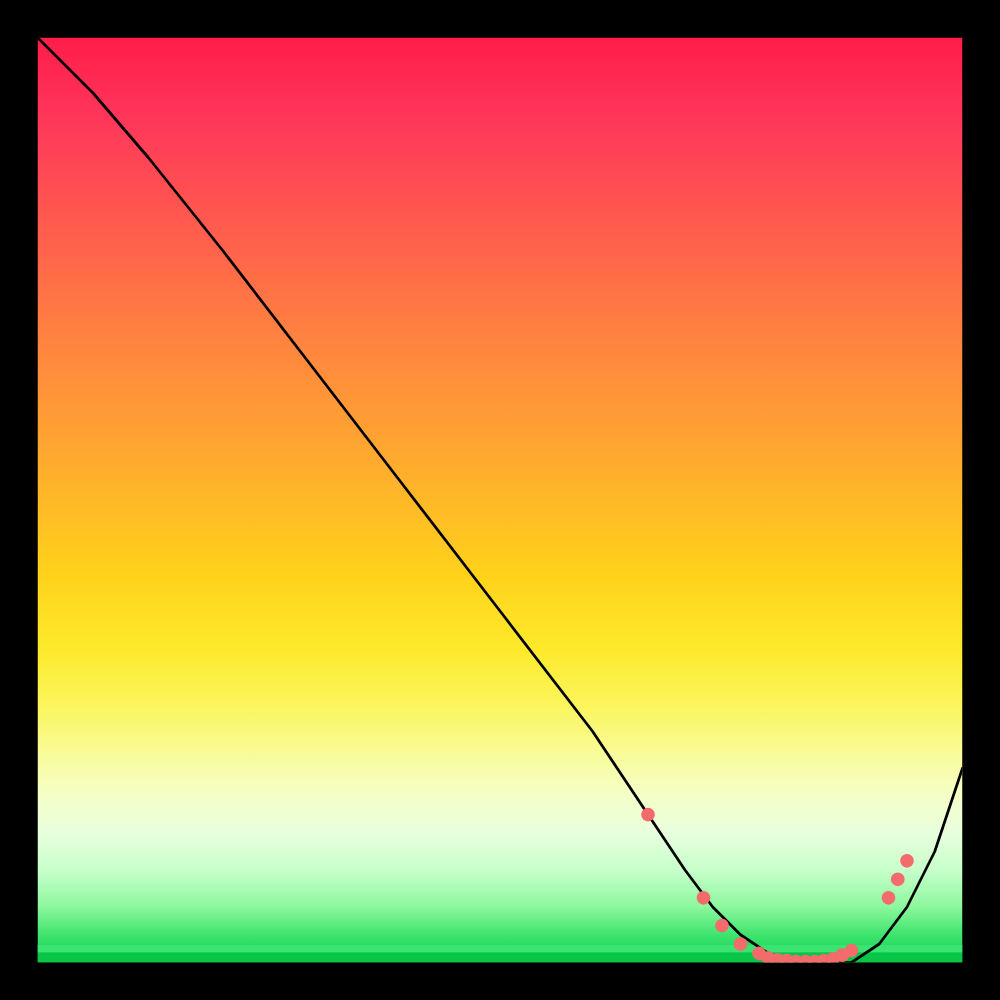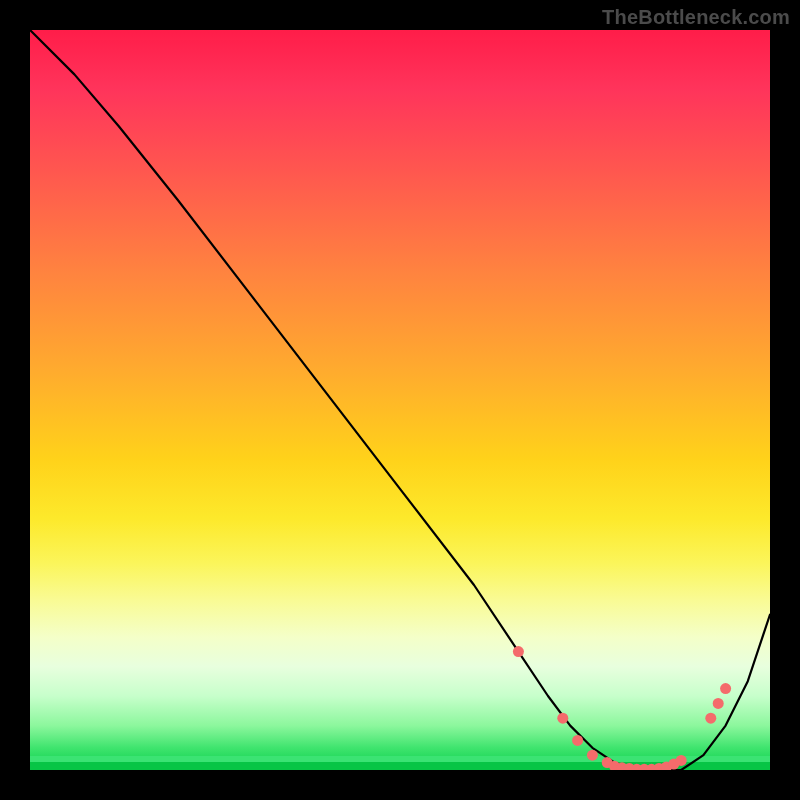--- a/index.html
+++ b/index.html
@@ -100,21 +100,20 @@
     bottom: 8px;
     height: 6px;
     background: #3be373;
   }
 </style>
 </head>
 <body>
 
 <div class="stage">
 
-  <div class="watermark">TheBottleneck.com</div>
 
   <div class="plot-area">
     <div class="gradient-bg"></div>
     <div class="green-strip-2"></div>
     <div class="green-strip"></div>
 
     <svg class="curve" viewBox="0 0 740 740" preserveAspectRatio="none">
       <path id="curve-path" class="black-line" d="M0.0 0.0 L44.4 44.4 L88.8 96.2 L148.0 170.2 L222.0 266.4 L296.0 362.6 L370.0 458.8 L444.0 555.0 L488.4 621.6 L518.0 666.0 L540.2 695.6 L562.4 717.8 L584.6 732.6 L606.8 740.0 L629.0 740.0 L651.2 740.0 L673.4 725.2 L695.6 695.6 L717.8 651.2 L740.0 584.6"></path>
       <g id="marker-group">
           <circle cx="488.4" cy="621.6" r="5.5" class="marker"></circle>

